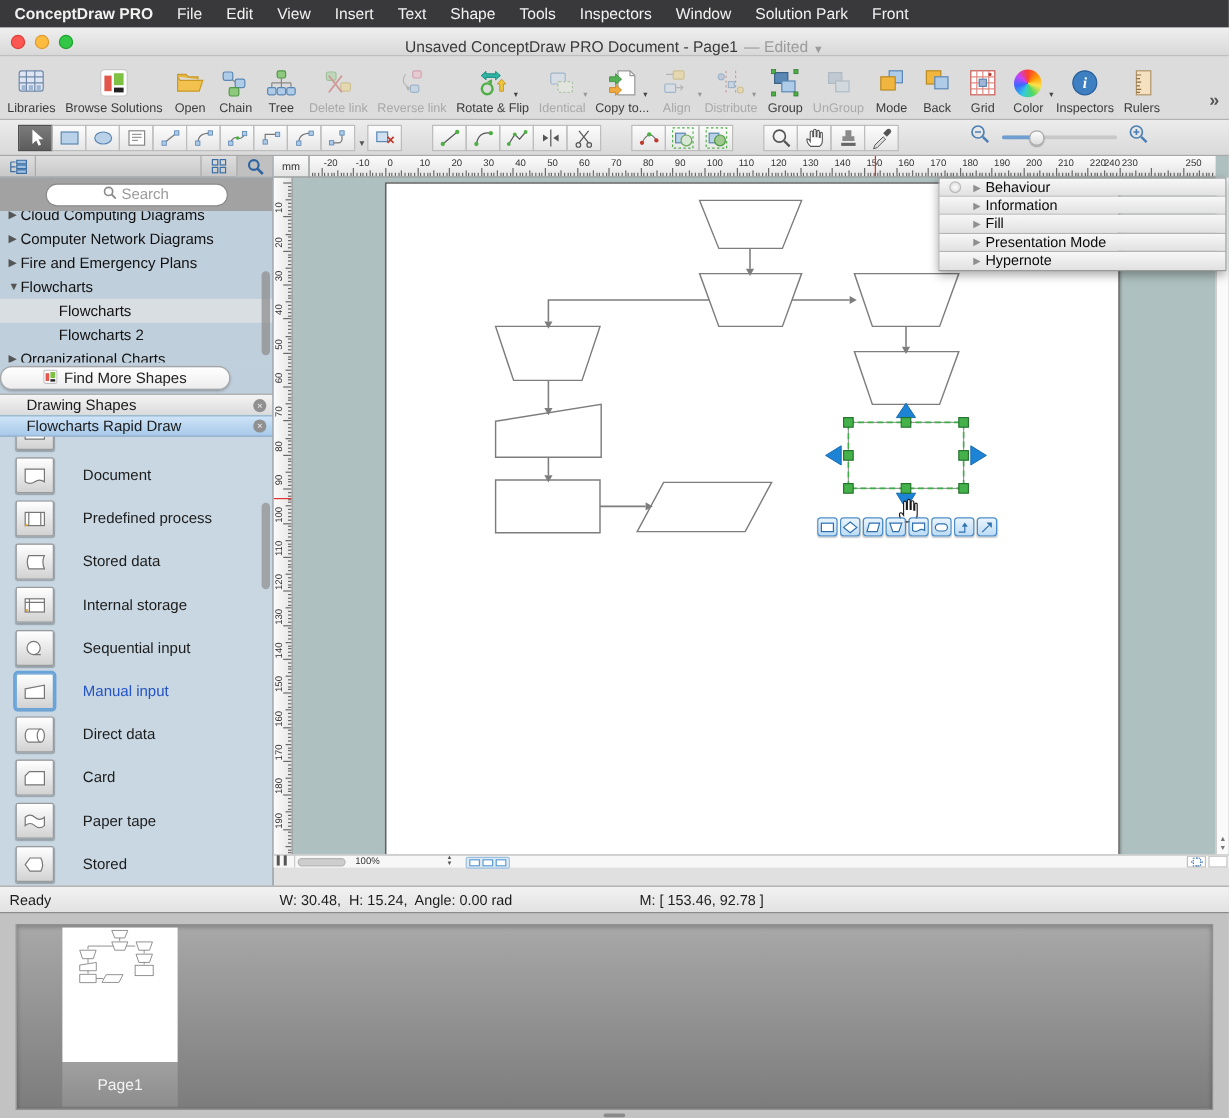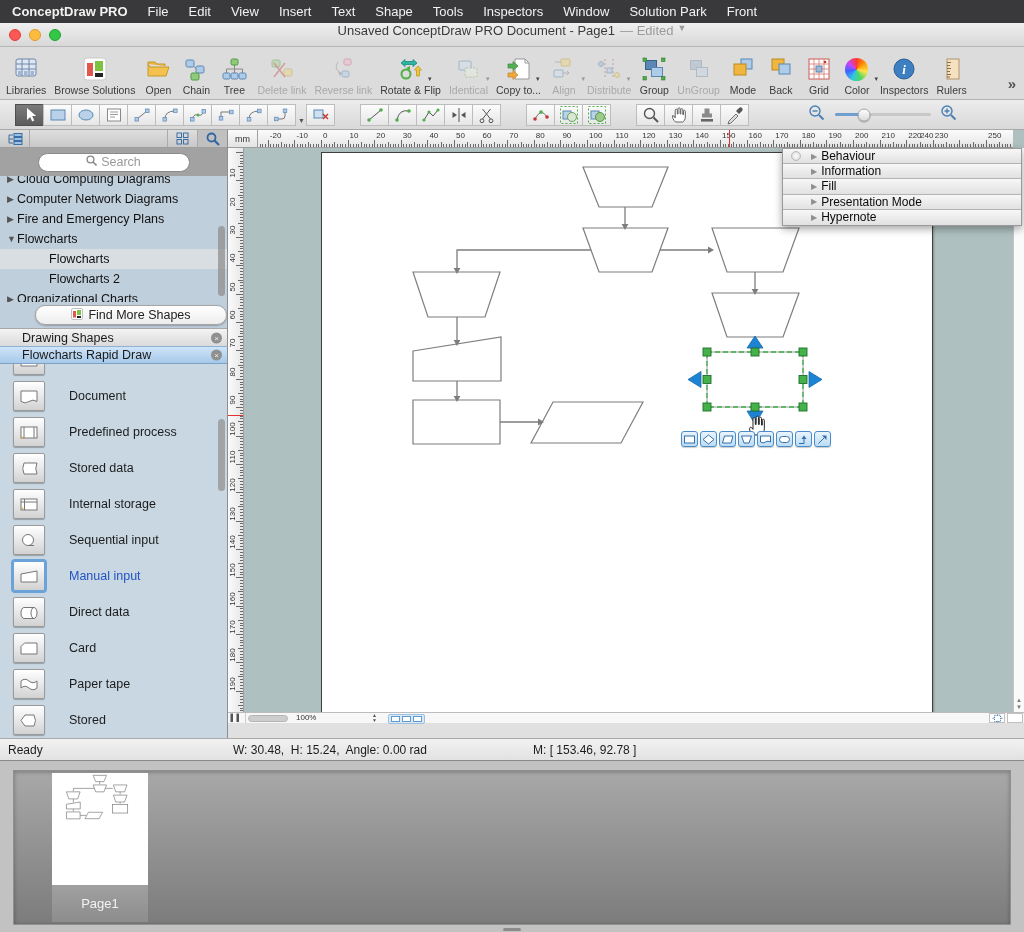--- a/index.html
+++ b/index.html
@@ -6,21 +6,21 @@
 html,body{width:1024px;height:932px;overflow:hidden;}
 body{font-family:"Liberation Sans","DejaVu Sans",sans-serif;background:#e0e0e0;user-select:none;}
 .app{position:absolute;inset:0;display:flex;flex-direction:column;}
 
 
 #menubar{flex:0 0 23px;background:#39393b;color:#f2f2f2;display:flex;align-items:center;font-size:13px;padding-left:10px;}
 .menu-app{font-weight:bold;padding:0 10px 0 2px;}
 .menu-item{padding:0 10px;}
 
 
-#titlebar{flex:0 0 24px;background:linear-gradient(#efefef,#d8d8d8);border-bottom:1px solid #b6b6b6;position:relative;display:flex;align-items:flex-start;justify-content:center;font-size:13px;color:#3a3a3a;}
+#titlebar{flex:0 0 24px;background:linear-gradient(#efefef,#d8d8d8);border-bottom:1px solid #b6b6b6;position:relative;display:flex;align-items:flex-end;justify-content:center;font-size:13px;color:#3a3a3a;}
 .tl{position:absolute;left:9px;top:50%;transform:translateY(-50%);display:flex;gap:8px;}
 .tl span{width:12px;height:12px;border-radius:50%;display:block;}
 .tl-close{background:#fc5753;border:1px solid #df3e3a;}
 .tl-min{background:#fdbc40;border:1px solid #de9b2d;}
 .tl-zoom{background:#33c748;border:1px solid #1fa32f;}
 .title-edited{color:#9b9b9b;margin-left:5px;}
 .title-chev{color:#9b9b9b;font-size:9px;margin-left:4px;}
 
 
 #toolbar{flex:0 0 53px;background:#dcdcdc;border-bottom:1px solid #b2b2b2;display:flex;align-items:flex-end;padding:2px 0 3px 2px;position:relative;}
@@ -55,21 +55,21 @@
 .search-row{flex:0 0 28px;background:#a2a2a2;display:flex;align-items:center;justify-content:center;}
 .search-field{width:152px;height:19px;background:#fff;border:1px solid #8a8a8a;border-radius:10px;display:flex;align-items:center;justify-content:center;gap:4px;color:#9a9a9a;font-size:12.5px;}
 #tree{flex:0 0 126px;overflow:hidden;position:relative;background:#c0cfdc;}
 .tree-row{height:20px;display:flex;align-items:center;font-size:12.5px;color:#111;}
 .tree-row.partial{margin-top:-7px;}
 .tree-row.selected{background:#d9dee3;}
 .tree-disc{width:16px;padding-left:7px;font-size:9px;color:#555;flex:0 0 16px;}
 .tree-lbl{padding-left:1px;white-space:nowrap;}
 .tree-row.indent .tree-lbl{padding-left:33px;}
 .tree-scroll{position:absolute;right:2px;top:50px;width:7px;height:70px;border-radius:4px;background:#8f8f8f;opacity:.75;}
-.find-more-row{flex:0 0 26px;display:flex;align-items:center;justify-content:flex-end;background:#c0cfdc;}
+.find-more-row{flex:0 0 26px;display:flex;align-items:center;justify-content:flex-start;background:#c0cfdc;}
 .find-more{width:192px;height:20px;border-radius:10px;background:linear-gradient(#fff,#ededed);border:1px solid #a5a5a5;box-shadow:0 1px 2px rgba(0,0,0,.25);display:flex;align-items:center;justify-content:center;gap:5px;font-size:12.5px;color:#222;}
 .section-hdr{flex:0 0 18px;height:18px;display:flex;align-items:center;position:relative;font-size:12.5px;color:#1a1a1a;padding-left:22px;border-top:1px solid #a8a8a8;background:linear-gradient(#f4f4f4,#dadada);}
 .section-hdr.active{background:linear-gradient(#cfe4f8,#a6c9e9);border-top-color:#8fb3d4;border-bottom:1px solid #7fa3c6;}
 .close-dot{position:absolute;right:5px;top:50%;transform:translateY(-50%);width:11px;height:11px;border-radius:50%;background:#909090;color:#eee;font-size:8px;line-height:11px;text-align:center;}
 #shape-list{flex:1;overflow:hidden;position:relative;background:#c8d7e2;padding-top:2px;}
 .shape-row{height:36px;display:flex;align-items:center;gap:12px;}
 .shape-row.partial{margin-top:-24px;}
 .shape-btn{flex:0 0 32px;width:32px;height:30px;margin-left:13px;background:linear-gradient(#fff,#d2d2d2);border:1px solid #9a9a9a;border-radius:2px;box-shadow:0 1px 1px rgba(0,0,0,.25);display:flex;align-items:center;justify-content:center;}
 .shape-row.selected .shape-btn{outline:2px solid #6aa3d8;border-color:#6aa3d8;}
 .shape-lbl{margin-left:12px;font-size:12.5px;color:#1c1c1c;}

